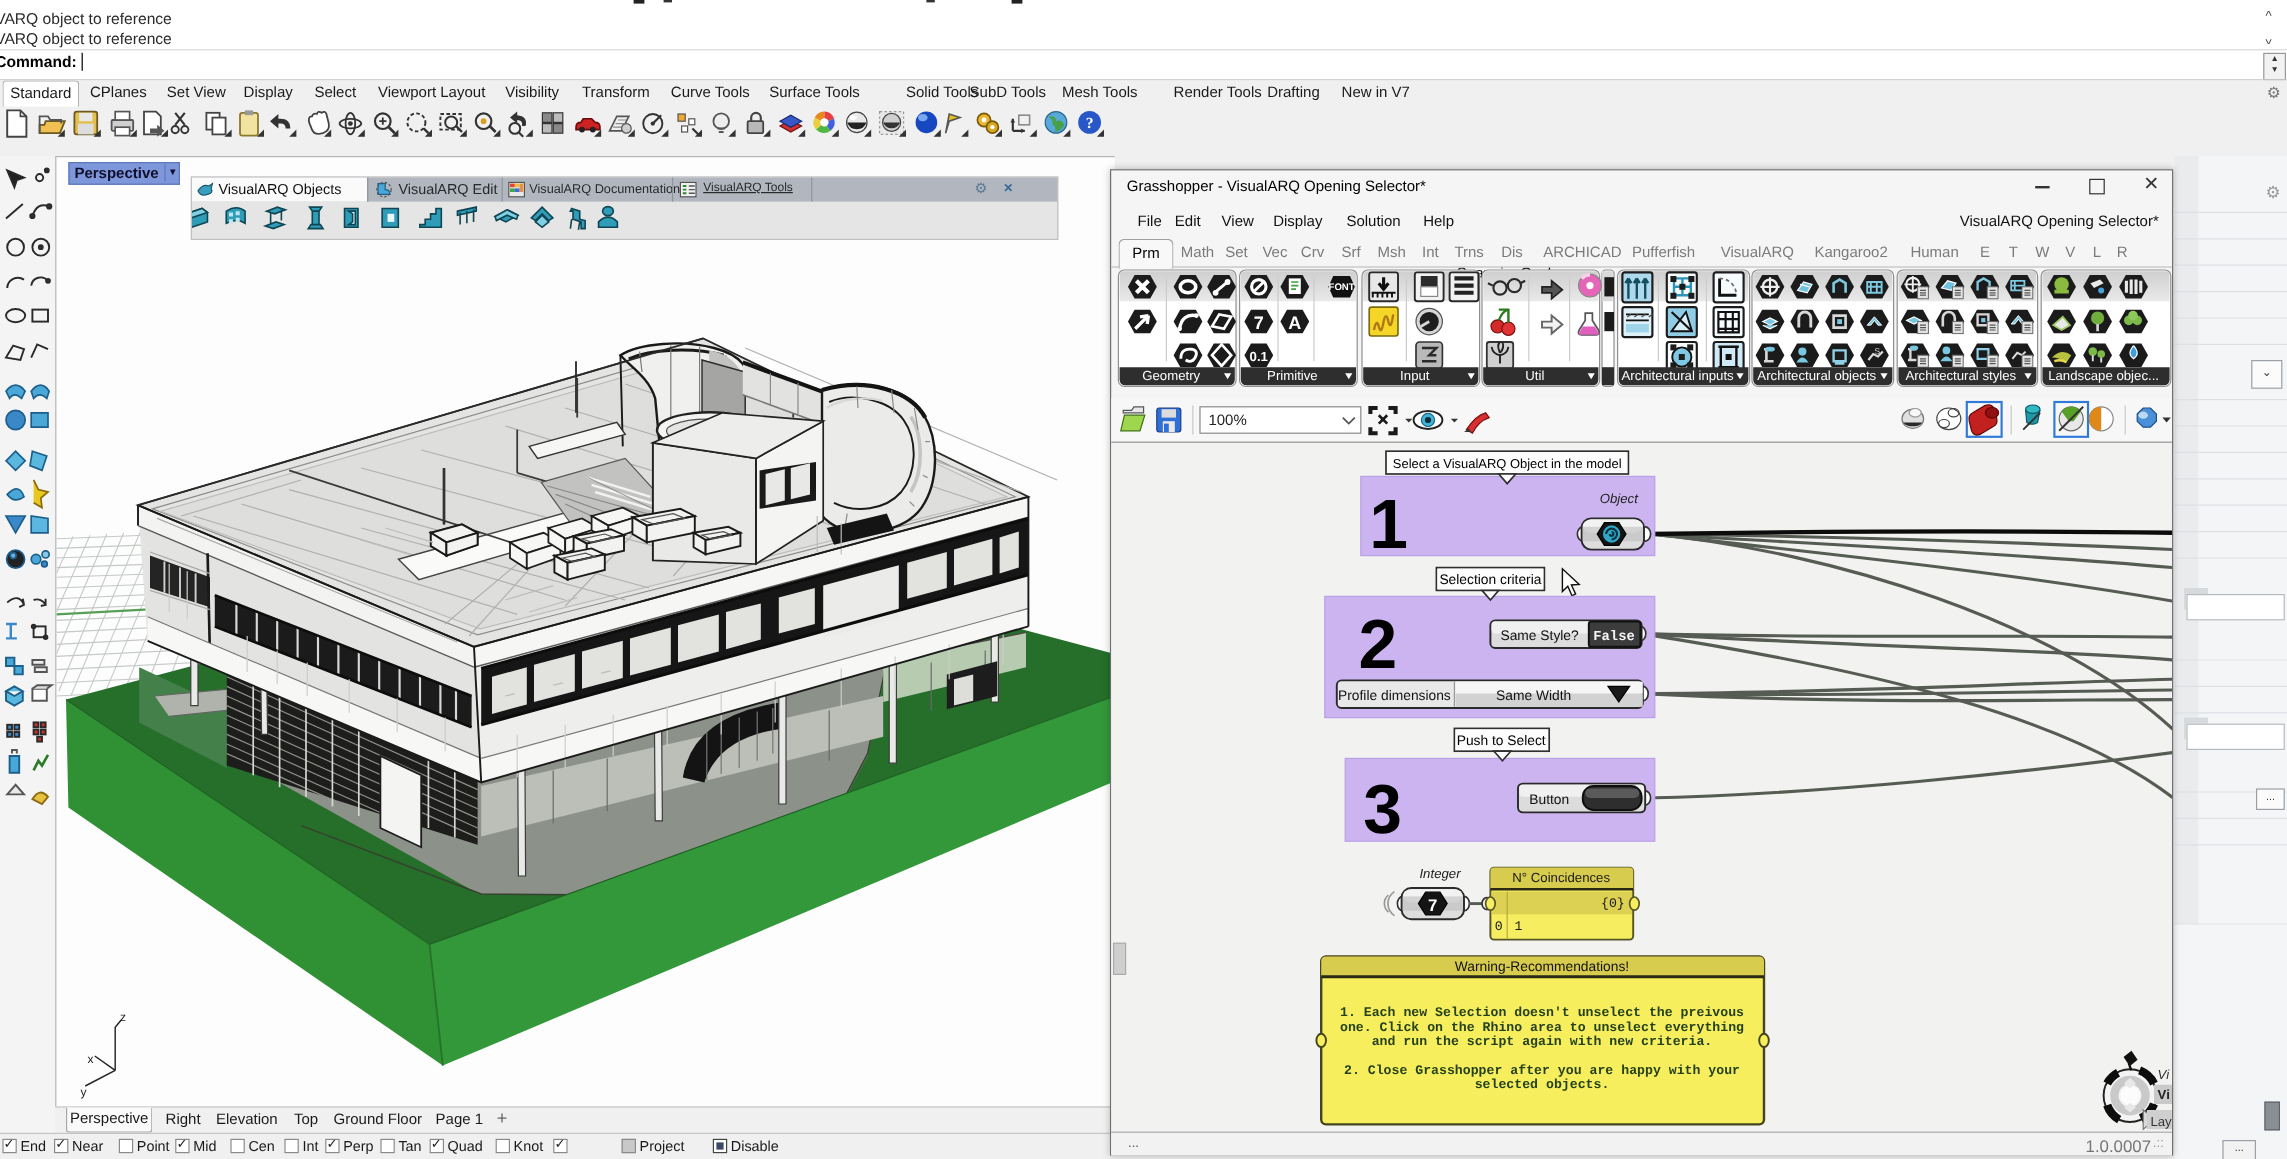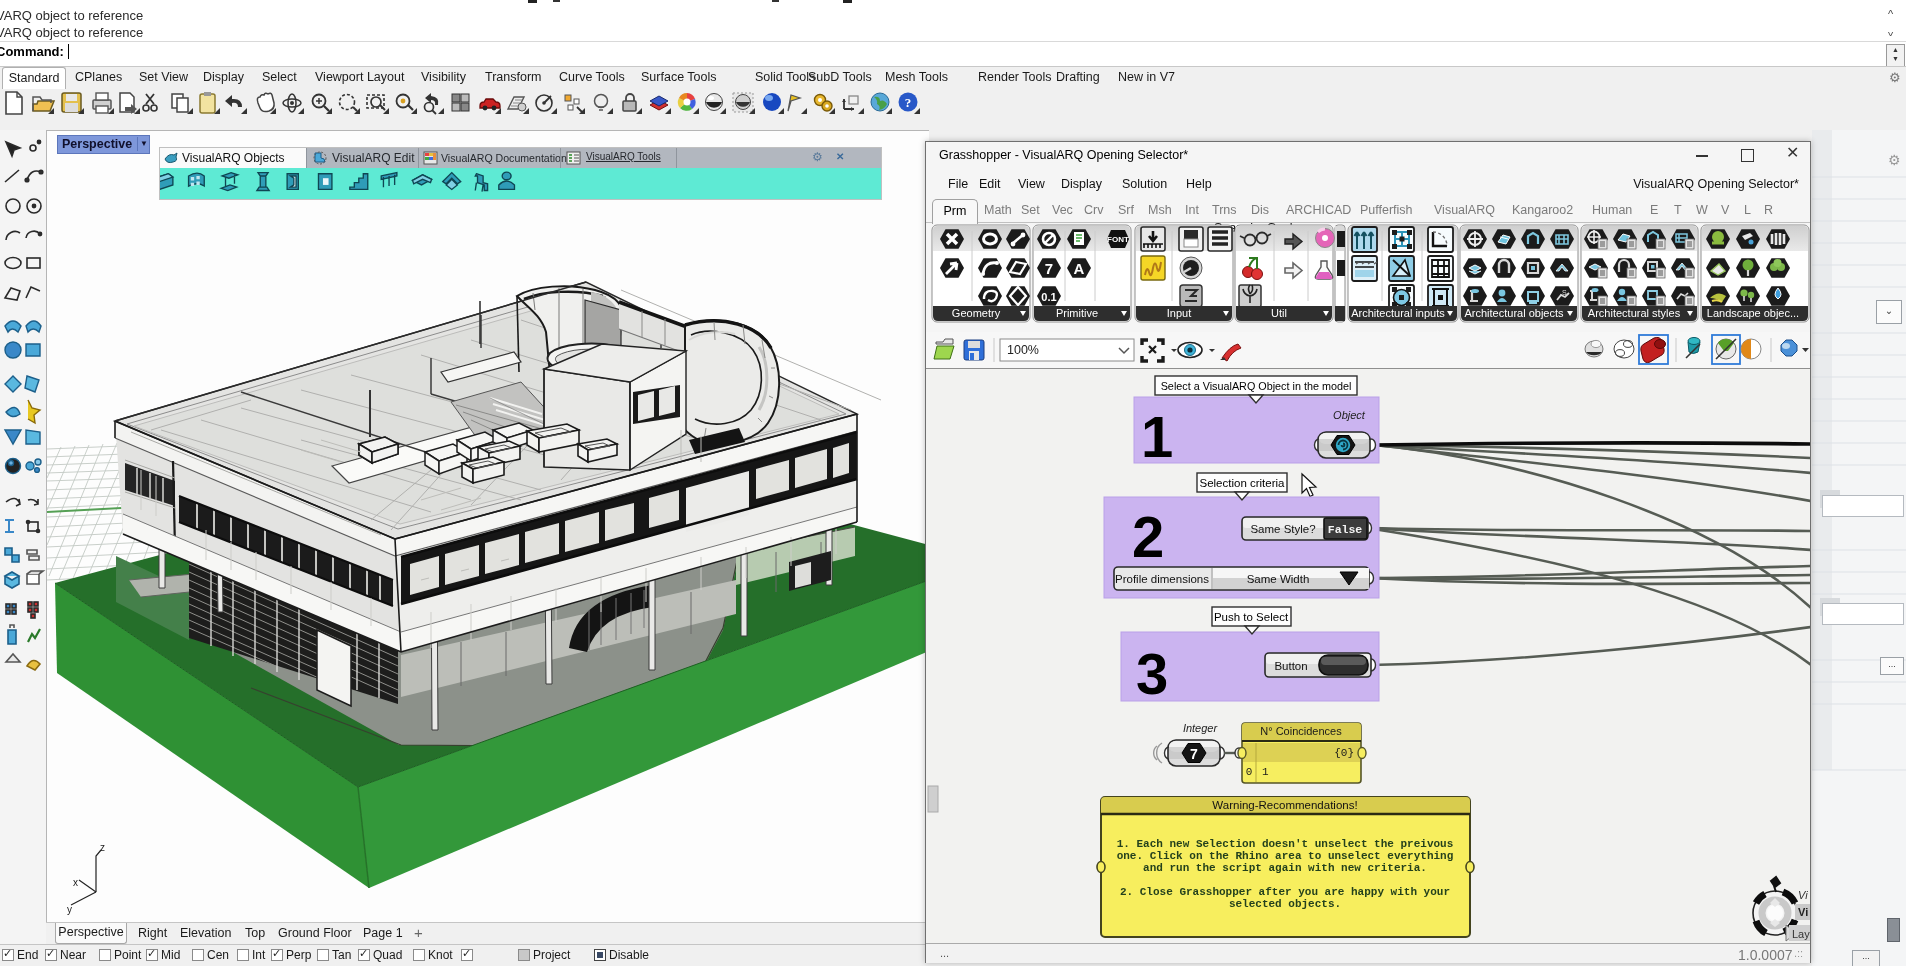--- a/index.html
+++ b/index.html
@@ -664,21 +664,21 @@
 <text x="99" y="851" font-size="10" fill="#222">z</text>
 <text x="72" y="886" font-size="10" fill="#222">x</text>
 <text x="66" y="913" font-size="10" fill="#222">y</text>
 </svg>
 
 <div class="abs" style="left:10px;top:4px;width:91px;height:17px;background:#7e97da;border:1px solid #5c76bb;font-size:12.5px;font-weight:bold;color:#10102c;">
   <span style="position:absolute;left:4px;top:1px;">Perspective</span>
   <span style="position:absolute;right:1px;top:1px;border-left:1px solid #5c76bb;padding-left:2px;font-size:8px;line-height:14px;">▼</span>
 </div>
 
-<div id="varqpal" class="abs" style="left:112px;top:16px;width:721px;height:51px;background:#5eead4;border:1px solid #c0c0c0;">
+<div id="varqpal" class="abs" style="left:112px;top:16px;width:721px;height:51px;background:#e5e5e5;border:1px solid #c0c0c0;">
   <div class="abs" style="left:0;top:0;width:721px;height:20px;background:#b2b7bf;"></div>
   <div class="abs" style="left:0;top:0;width:146px;height:20px;background:#fafafa;border-right:1px solid #8f959d;"></div>
   <svg class="abs" style="left:3px;top:3px;" width="16" height="14">
         <path d="M2,8 q4,-6 9,-4 l3,-2 l-1,4 q2,4 -3,5 q-6,2 -8,-3 Z" fill="#3a9ec0" stroke="#1a5a70"></path>
       </svg>
   <span class="abs txt" style="left:22px;top:3px;font-size:12px;color:#111;">VisualARQ Objects</span>
   <svg class="abs" style="left:152px;top:3px;" width="16" height="14">
         <path d="M3,2 h6 v5 q4,0 4,4 h-10 Z" fill="#4aa8d8" stroke="#1c5f8a"></path>
         <circle cx="8" cy="7" r="6" fill="none" stroke="#555" stroke-dasharray="2,1.6"></circle>
       </svg>

